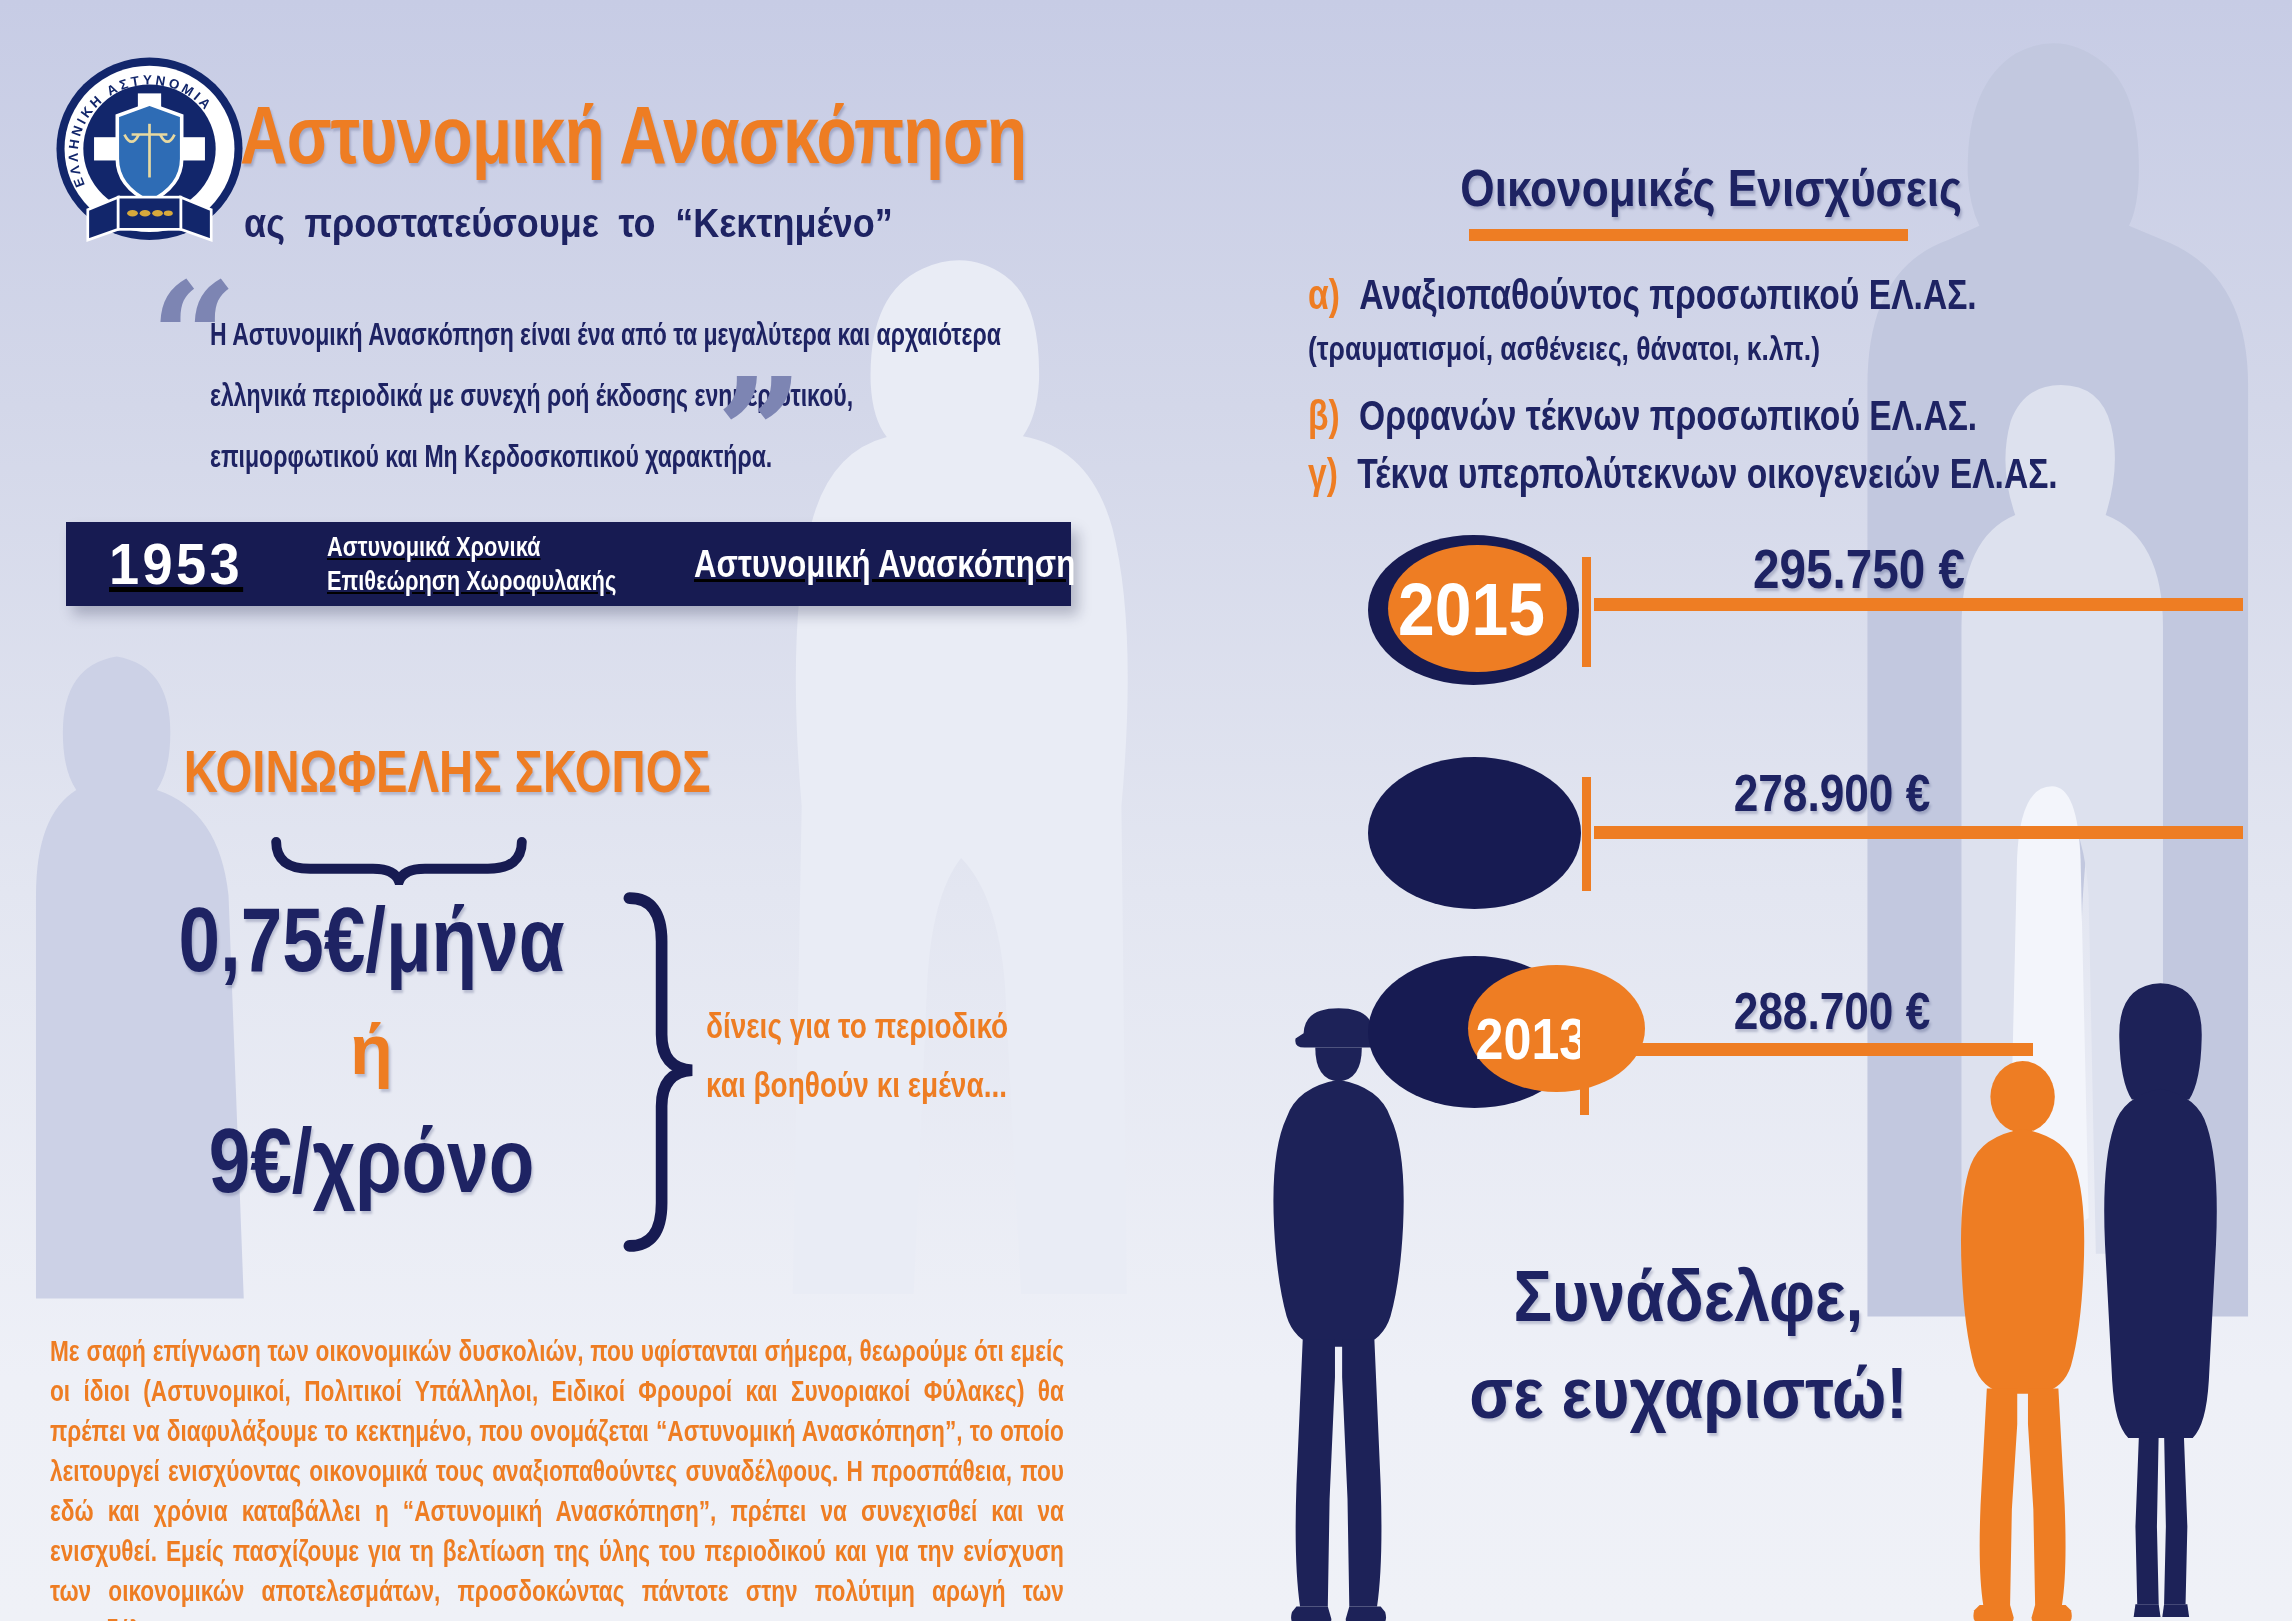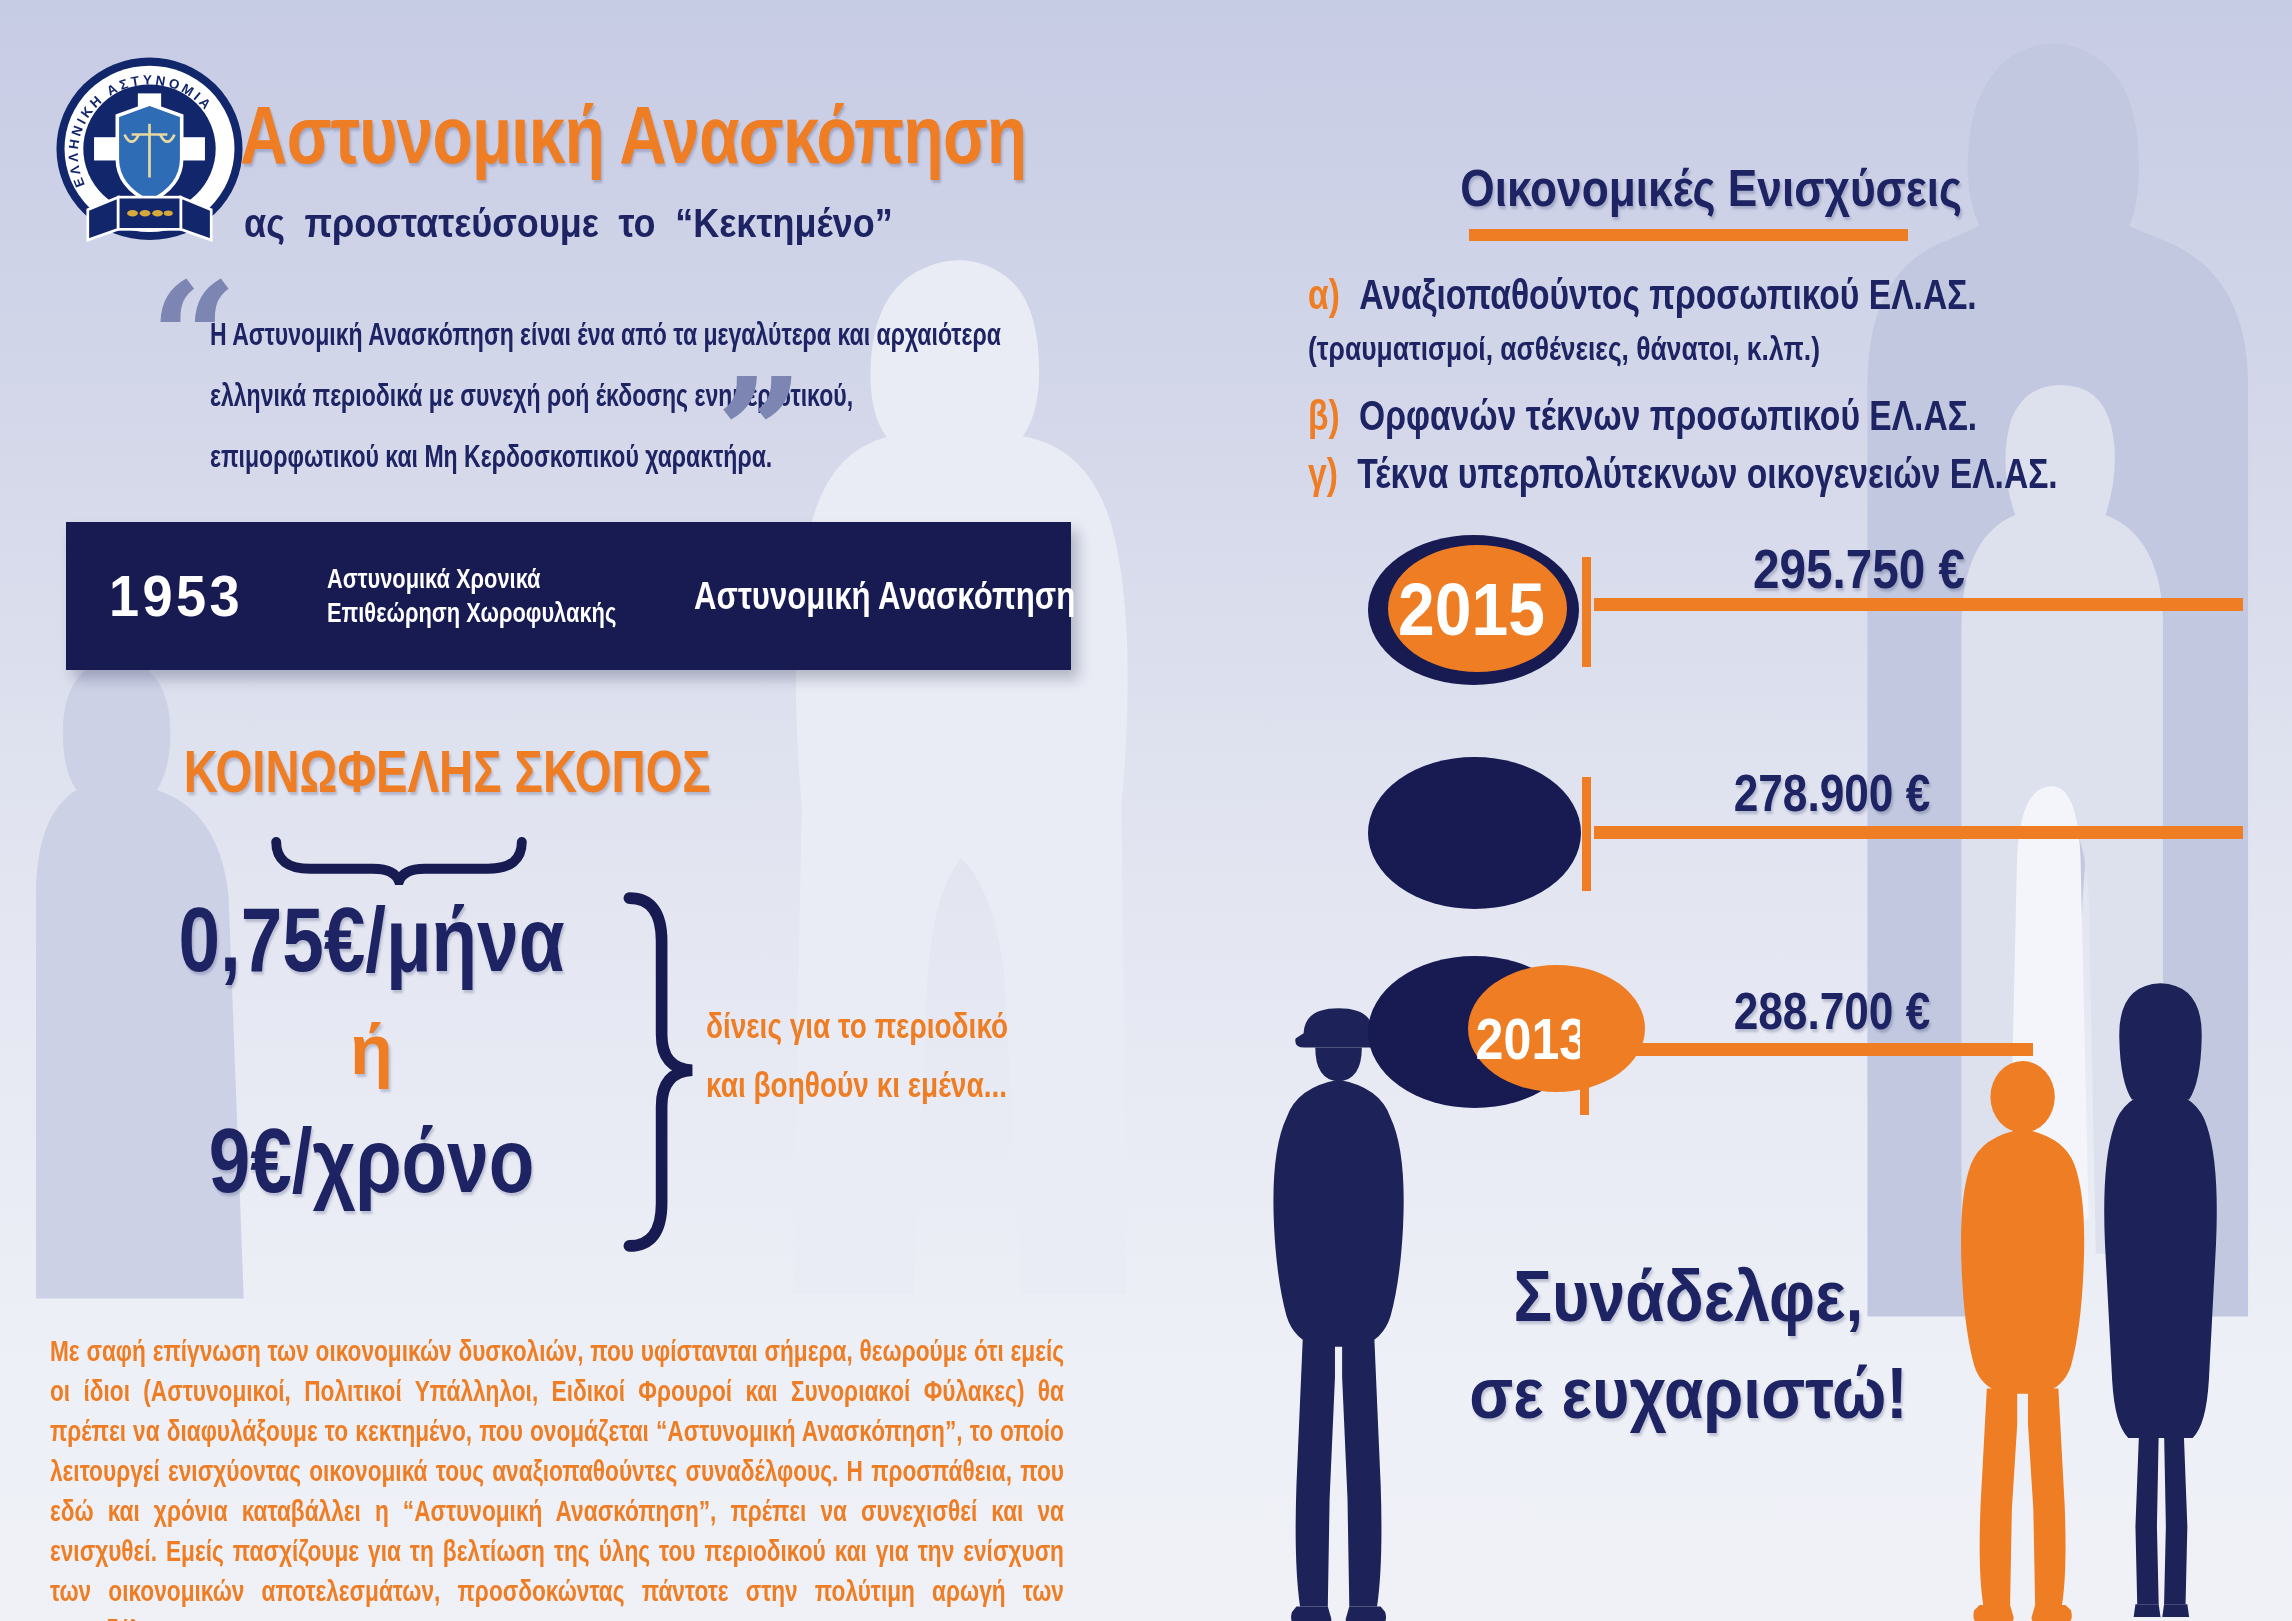--- a/index.html
+++ b/index.html
@@ -75,21 +75,21 @@
   <div class="abs navy cxl" style="left:244px;top:201px;font-size:40px;word-spacing:10.7px;transform:scaleX(.9);z-index:3;white-space:nowrap;">ας προστατεύσουμε το “Κεκτημένο”</div>
 
   <div class="abs" style="left:150px;top:262px;font-size:152px;line-height:1;color:#7d85b3;font-family:'DejaVu Serif',serif;z-index:2;">“</div>
   <div class="abs navy cxl" style="left:210px;top:304px;font-size:32px;line-height:61px;transform:scaleX(.72);z-index:3;white-space:nowrap;">
     <div>Η Αστυνομική Ανασκόπηση είναι ένα από τα μεγαλύτερα και αρχαιότερα</div>
     <div>ελληνικά περιοδικά με συνεχή ροή έκδοσης ενημερωτικού,</div>
     <div>επιμορφωτικού και Μη Κερδοσκοπικού χαρακτήρα.</div>
   </div>
   <div class="abs" style="left:716px;top:358px;font-size:152px;line-height:1;color:#7d85b3;font-family:'DejaVu Serif',serif;z-index:3;">”</div>
 
-  <div class="abs" style="left:66px;top:522px;width:1005px;height:148px;background:#171b52;z-index:4;display:flex;align-items:center;box-shadow:7.2px 9px 12.5px rgba(20,25,60,.25);">
+  <div class="abs" style="left:66px;top:522px;width:1005px;height:84px;background:#171b52;z-index:4;display:flex;align-items:center;box-shadow:7.2px 9px 12.5px rgba(20,25,60,.25);text-decoration:underline;">
     <span class="white cxl" style="font-size:57px;letter-spacing:3.6px;margin-left:43px;transform:scaleX(.95);white-space:nowrap;">1953</span>
     <svg width="47" height="90" viewBox="0 0 52 100" style="margin-left:54px;">
       <polyline points="8,6 42,50 8,94" fill="none" stroke="#ee7d23" stroke-width="20"></polyline>
     </svg>
     <span class="white cxl" style="font-size:28px;line-height:34px;margin-left:23px;transform:scaleX(.78);white-space:nowrap;">
       <div>Αστυνομικά Χρονικά</div>
       <div>Επιθεώρηση Χωροφυλακής</div>
     </span>
     <svg width="47" height="90" viewBox="0 0 52 100" style="margin-left:-27px;">
       <polyline points="8,6 42,50 8,94" fill="none" stroke="#ee7d23" stroke-width="20"></polyline>

